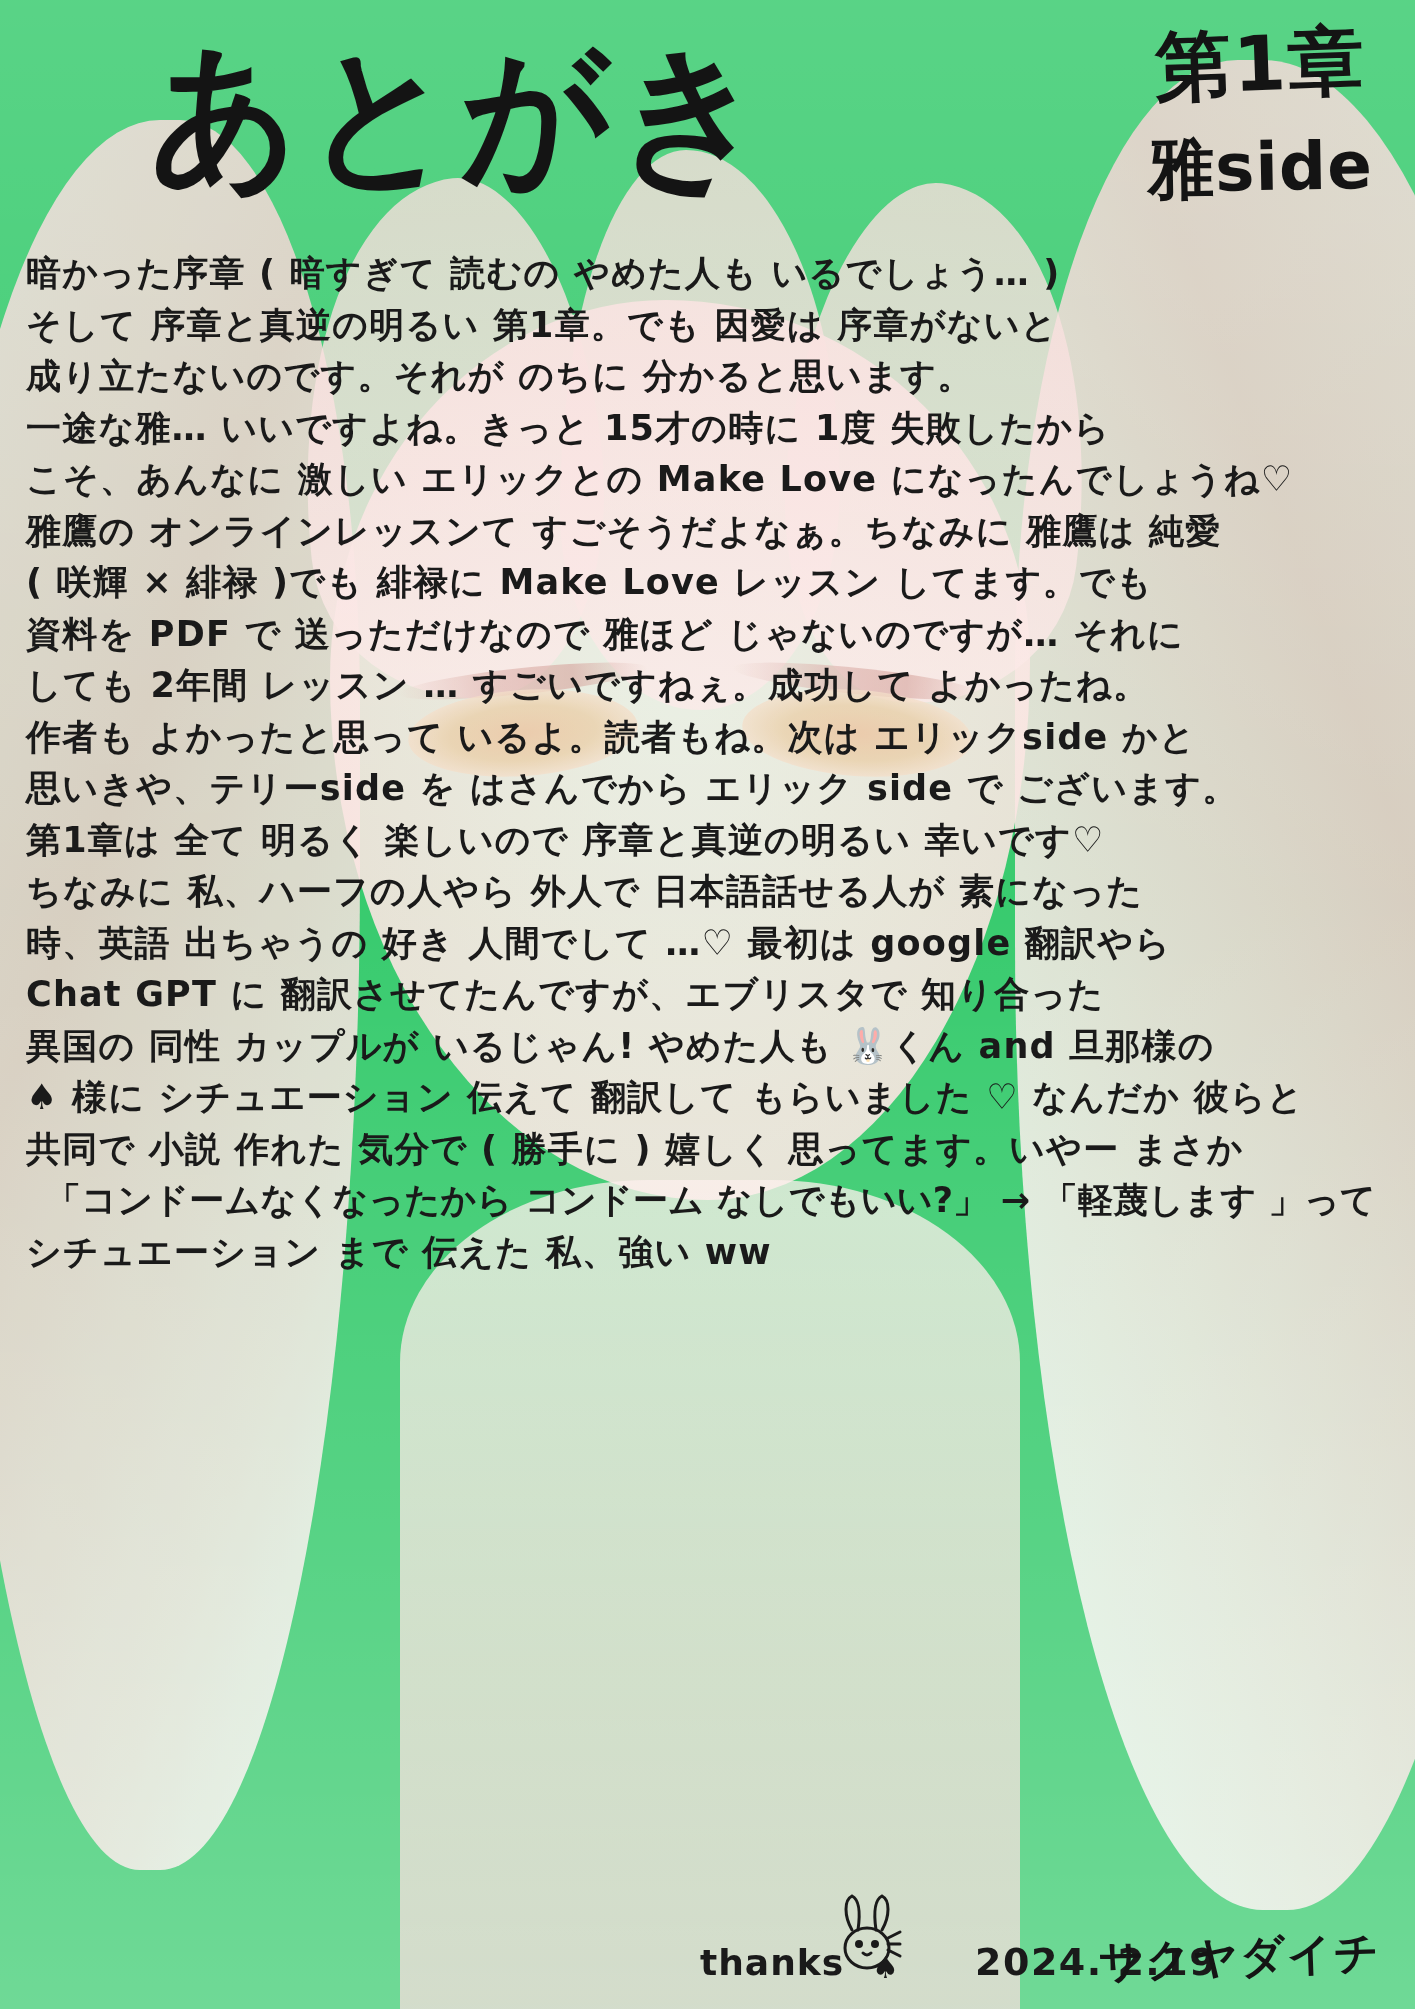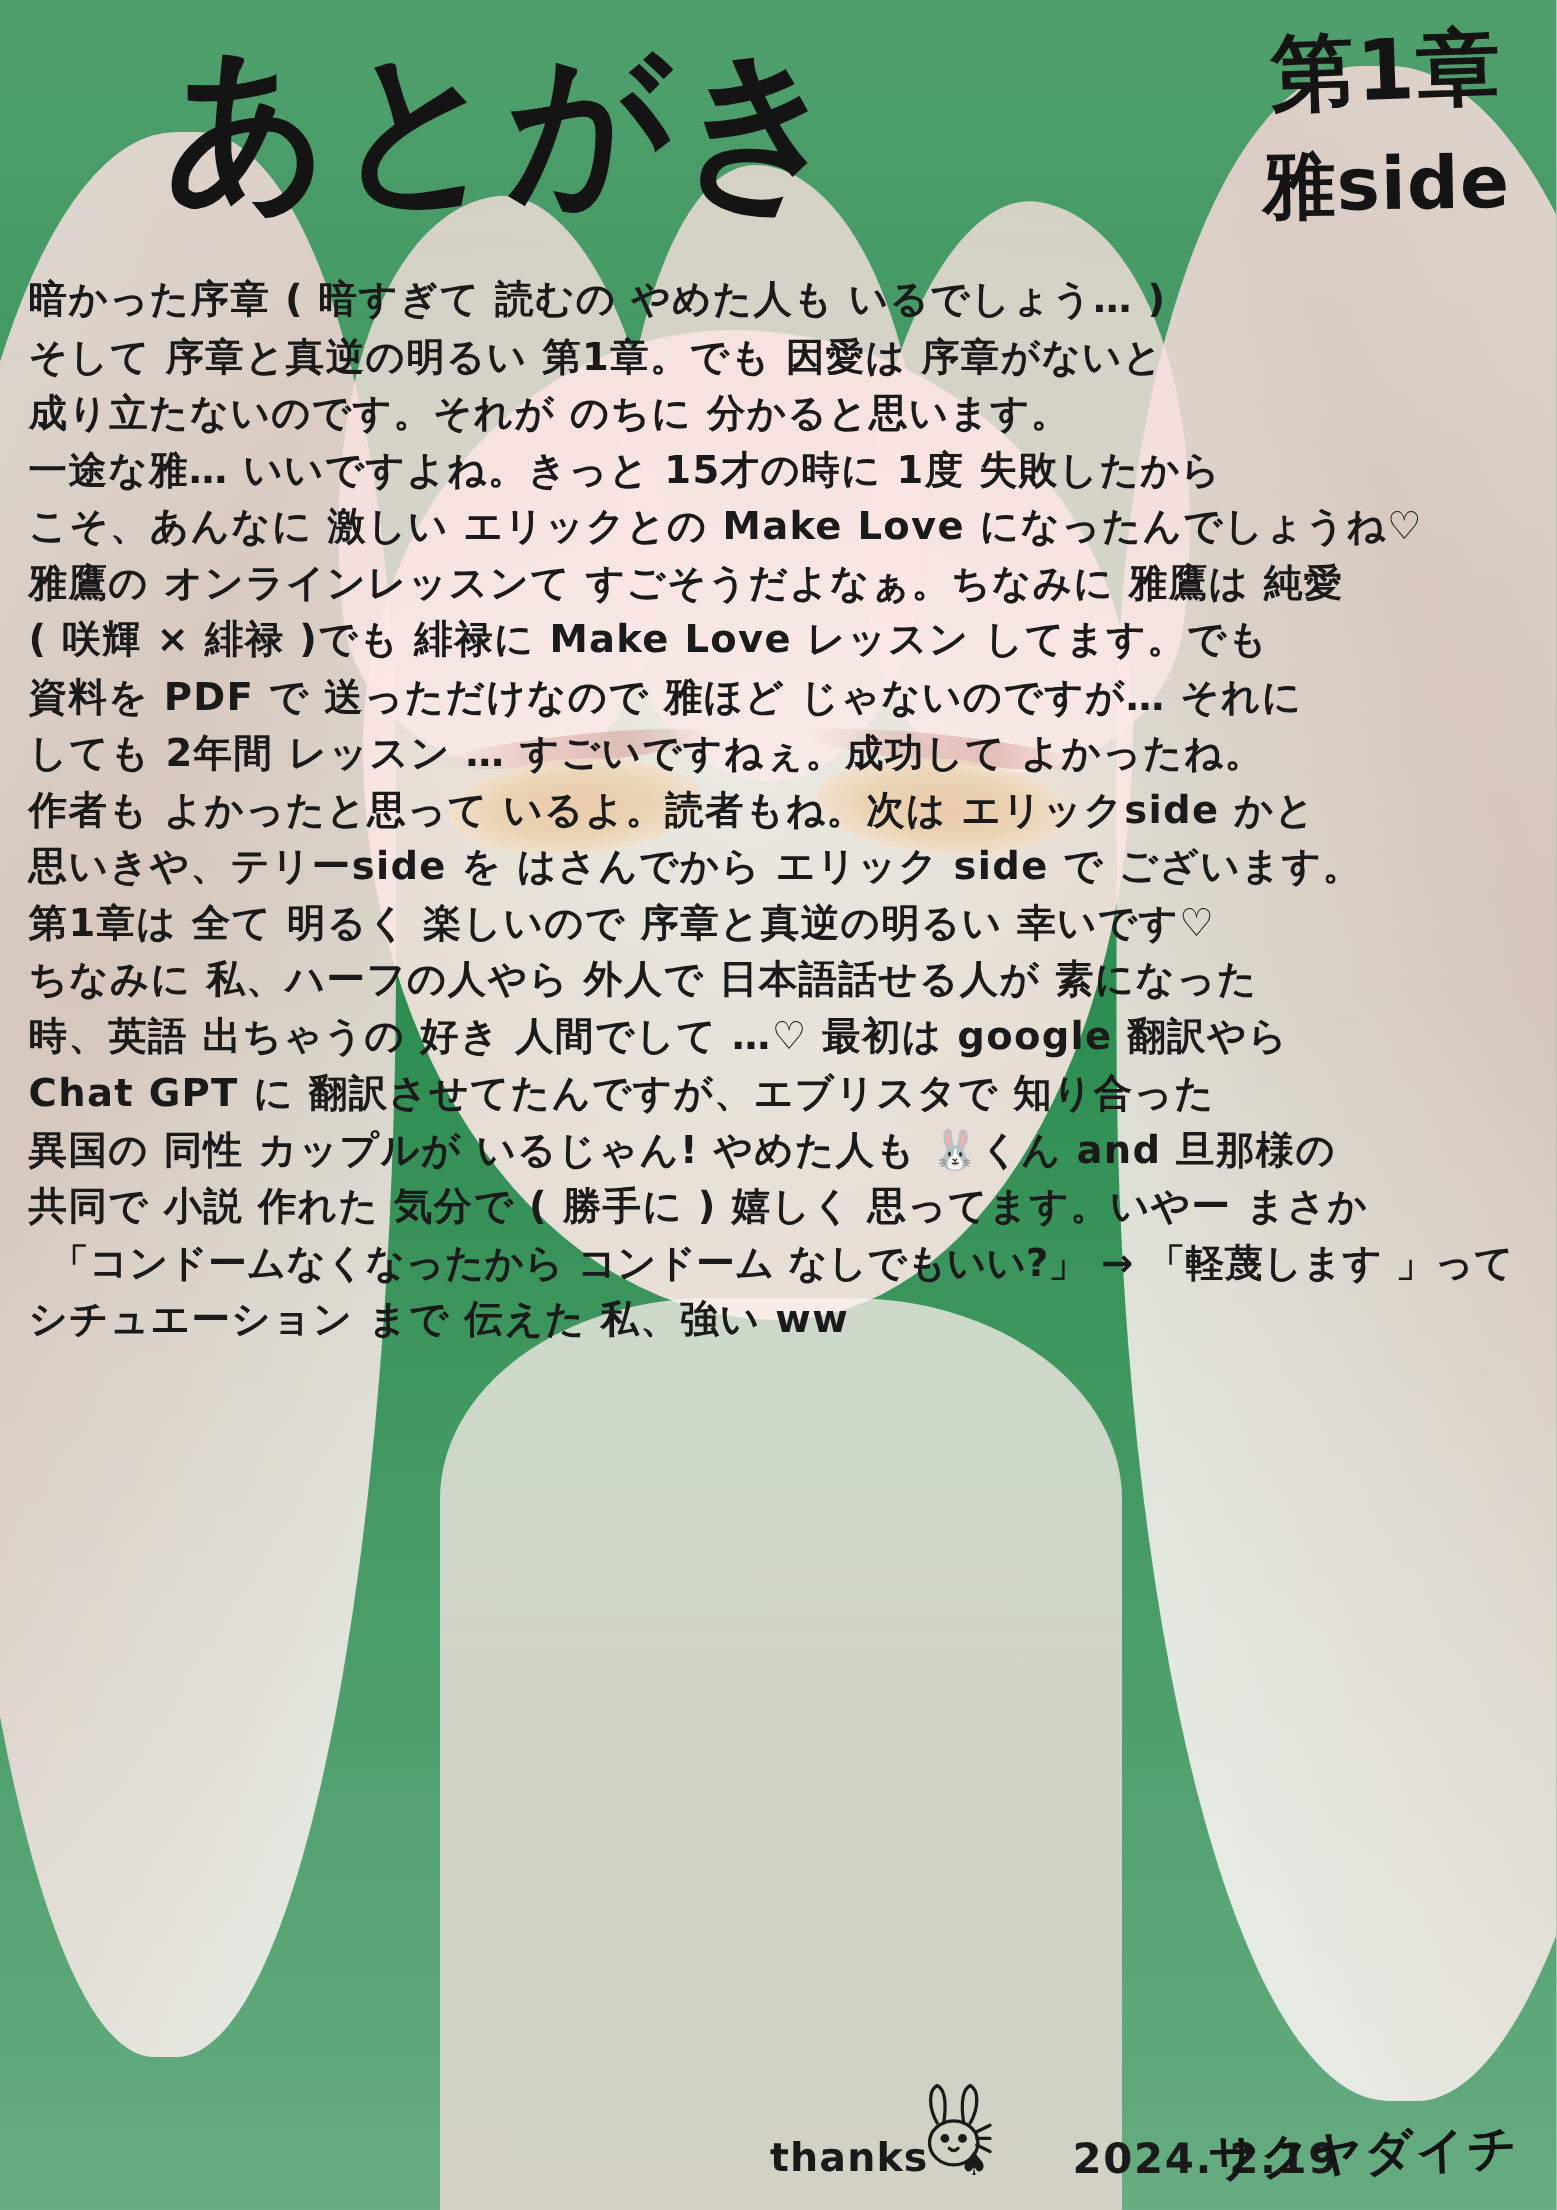--- a/index.html
+++ b/index.html
@@ -8,21 +8,21 @@
     background: #ffffff;
   }
   body {
     font-family: "DejaVu Sans", sans-serif;
   }
   #page {
     position: relative;
     width: 1415px;
     height: 2009px;
     overflow: hidden;
-    background: #15803d;
+    background: #22c55e;
   }
 
   
   .bg-art {
     position: absolute;
     inset: 0;
     overflow: hidden;
     z-index: 0;
   }
   .bg-art .hair-left {
@@ -248,20 +248,21 @@
       <p>( 咲輝 × 緋禄 )でも 緋禄に Make Love レッスン してます。でも</p>
       <p>資料を PDF で 送っただけなので 雅ほど じゃないのですが… それに</p>
       <p>しても 2年間 レッスン … すごいですねぇ。成功して よかったね。</p>
       <p>作者も よかったと思って いるよ。読者もね。次は エリックside かと</p>
       <p>思いきや、テリーside を はさんでから エリック side で ございます。</p>
       <p>第1章は 全て 明るく 楽しいので 序章と真逆の明るい 幸いです♡</p>
       <p>ちなみに 私、ハーフの人やら 外人で 日本語話せる人が 素になった</p>
       <p>時、英語 出ちゃうの 好き 人間でして …♡ 最初は google 翻訳やら</p>
       <p>Chat GPT に 翻訳させてたんですが、エブリスタで 知り合った</p>
       <p>異国の 同性 カップルが いるじゃん! やめた人も 🐰くん and 旦那様の</p>
+      <p>♠ 様に シチュエーション 伝えて 翻訳して もらいました ♡ なんだか 彼らと</p>
       <p>共同で 小説 作れた 気分で ( 勝手に ) 嬉しく 思ってます。いやー まさか</p>
       <p class="tight">「コンドームなくなったから コンドーム なしでもいい?」 → 「軽蔑します 」って</p>
       <p>シチュエーション まで 伝えた 私、強い ww</p>
     </div>
 
     <div class="footer">
       <div class="thanks">thanks</div>
       <div class="footer-bunny">
         <svg width="74" height="86" viewBox="0 0 74 86" xmlns="http://www.w3.org/2000/svg">
           <g fill="none" stroke="#1a1a1a" stroke-width="3" stroke-linecap="round">

